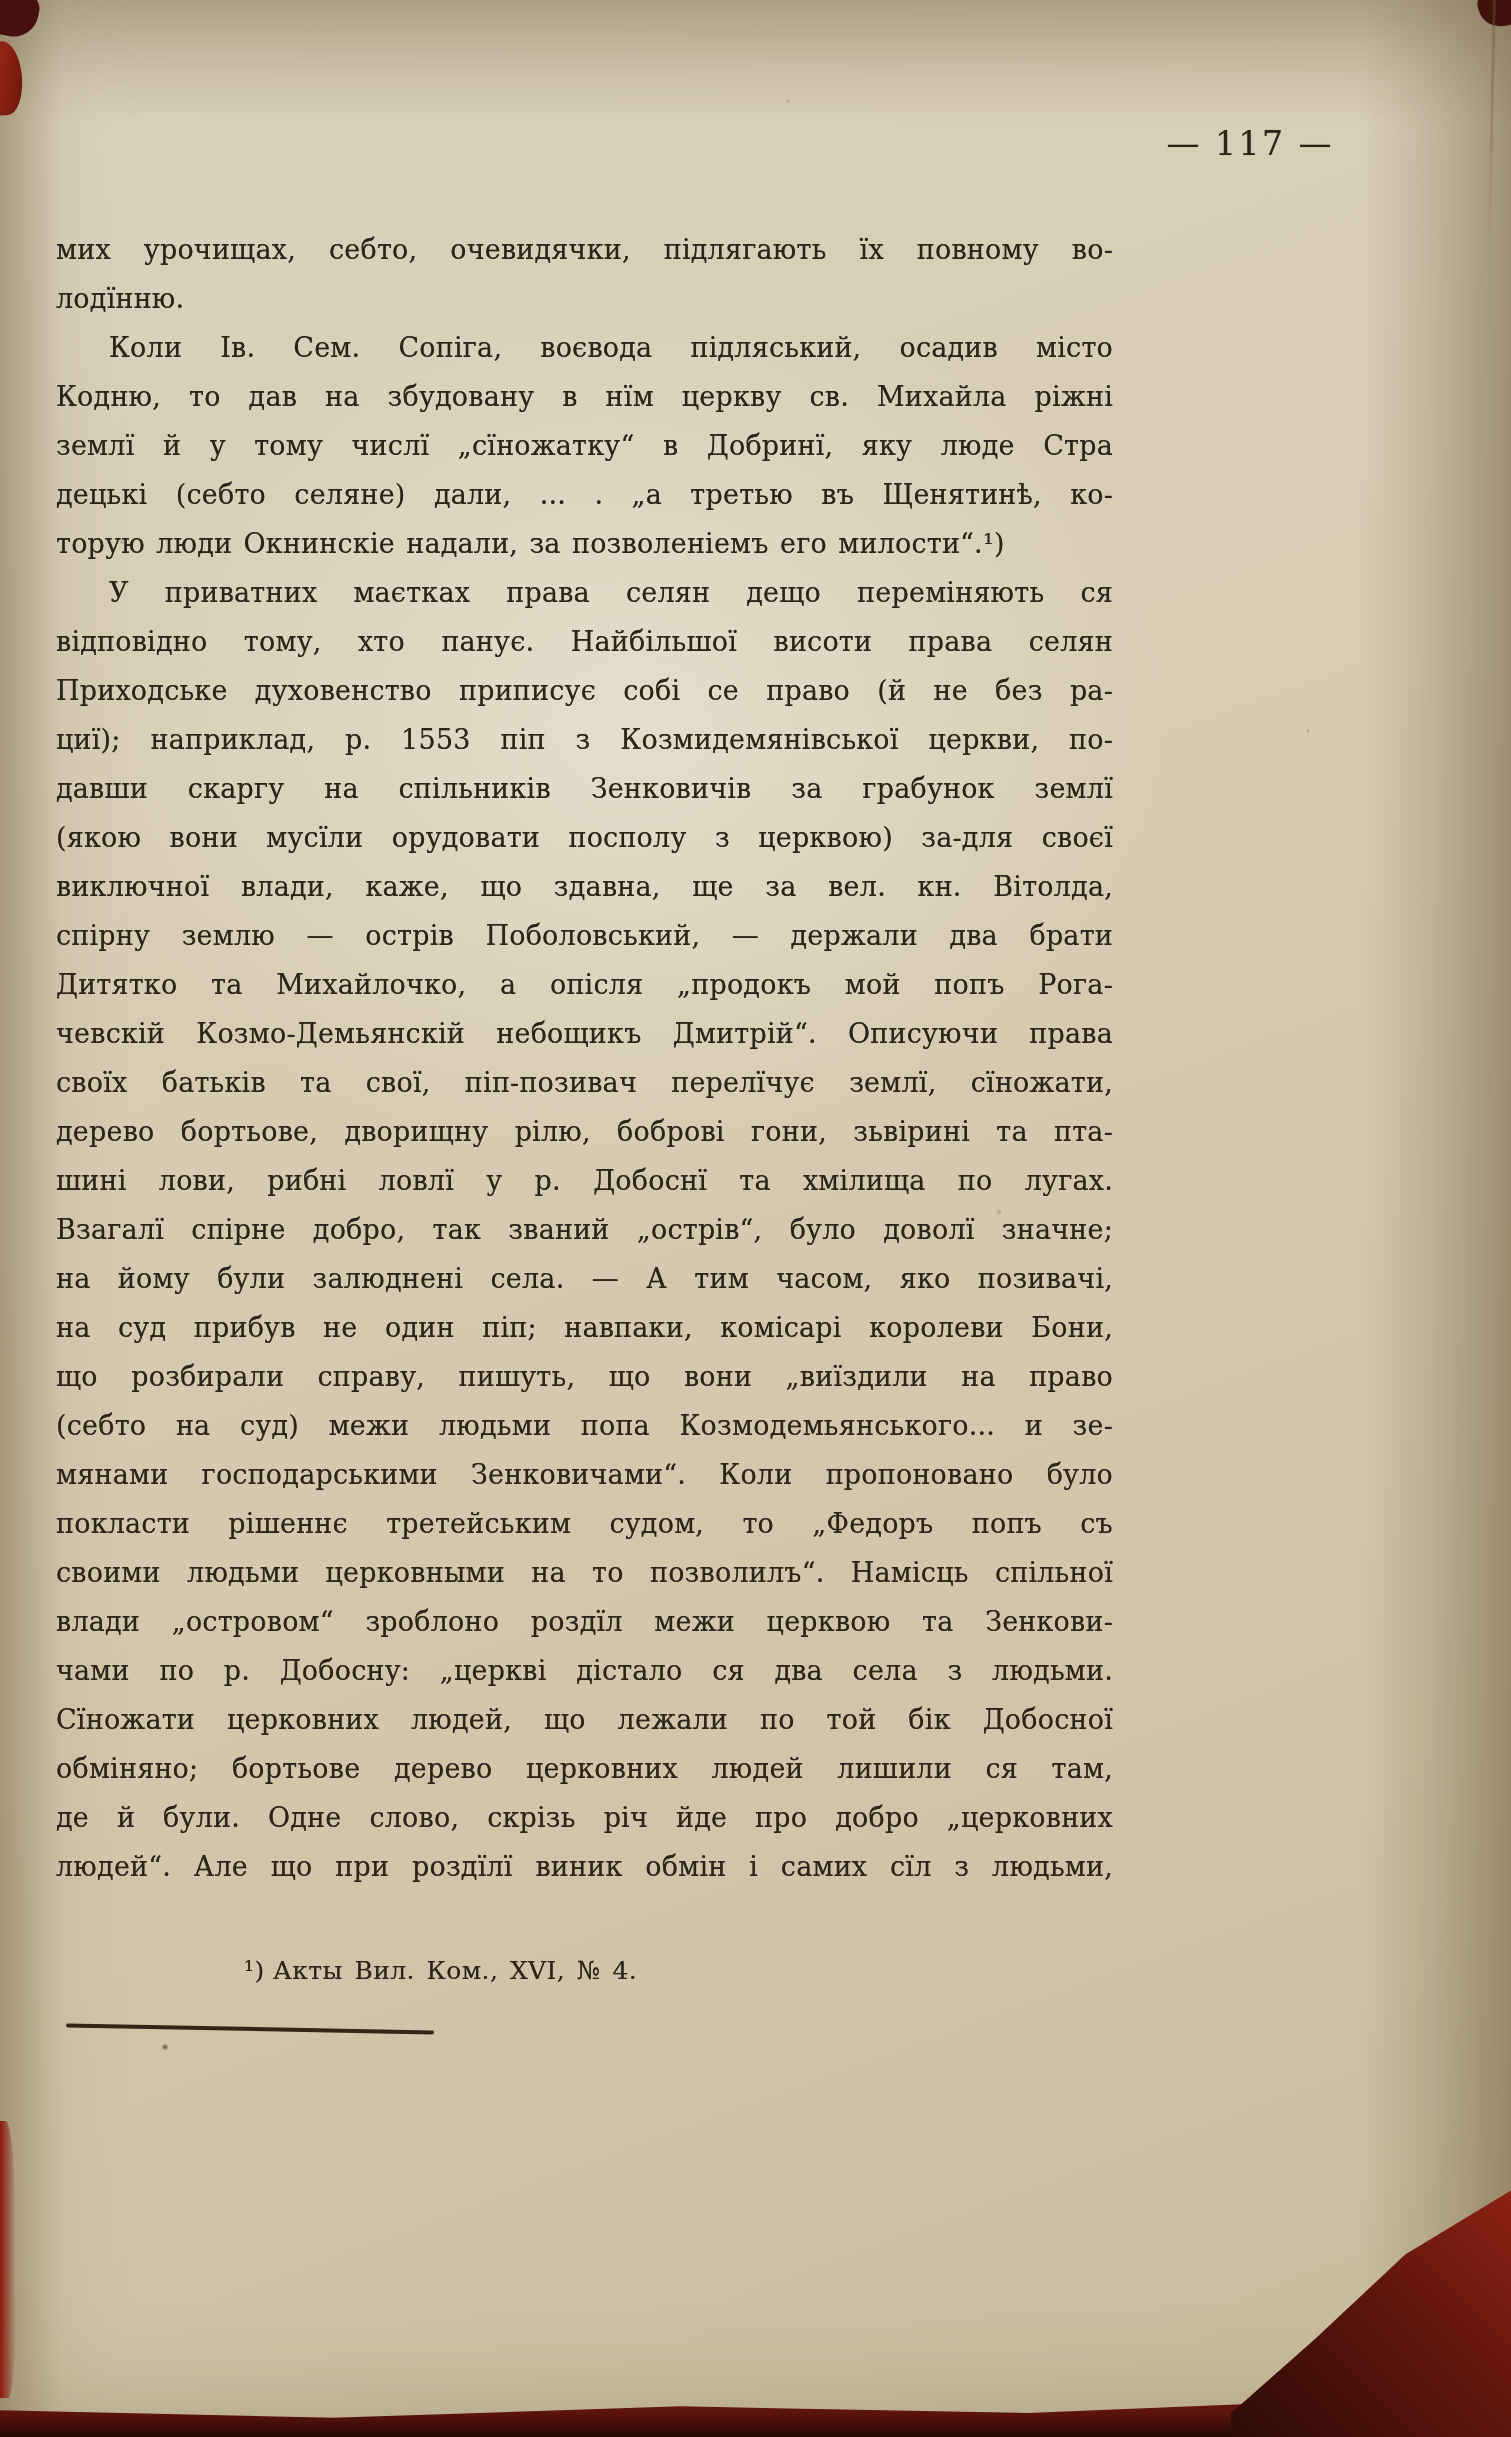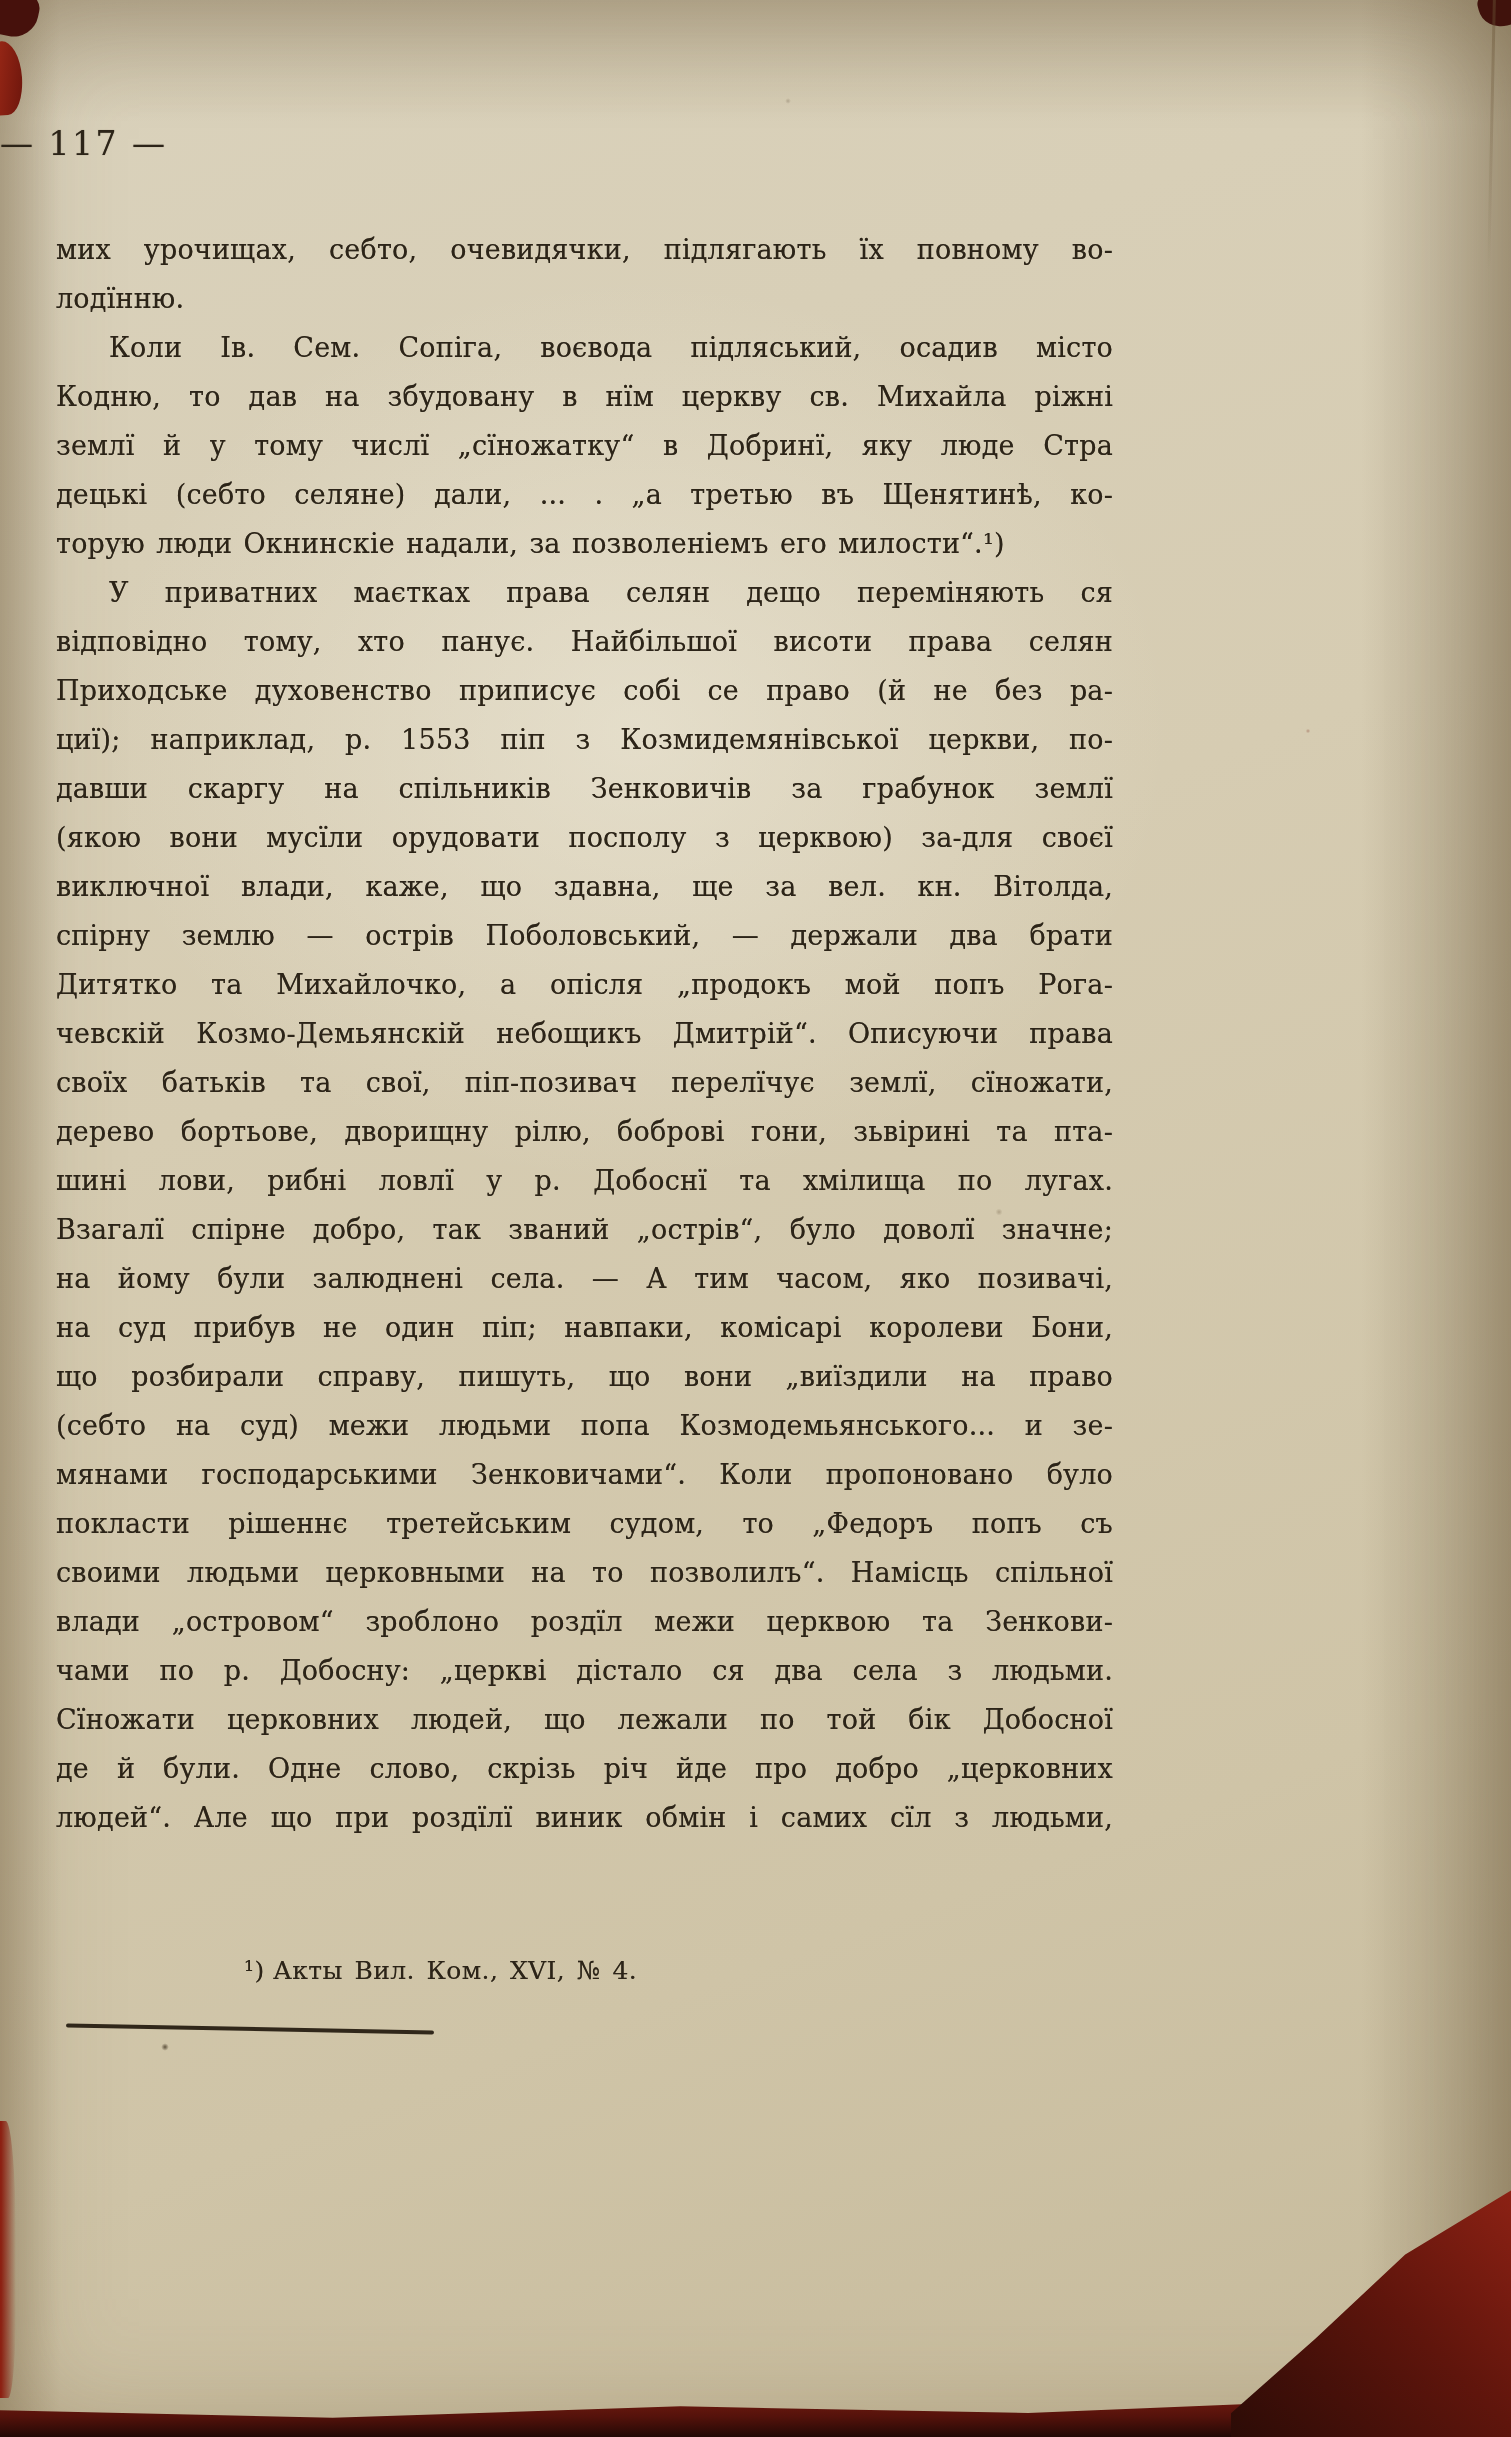--- a/index.html
+++ b/index.html
@@ -29,21 +29,21 @@
       radial-gradient(3.3px 3.3px at 1308px 731px, rgba(120,40,25,.35), rgba(120,40,25,0) 70%),
       radial-gradient(743px 627px at 42% 30%, rgba(242,238,224,.50), rgba(242,238,224,0) 72%),
       linear-gradient(to right, rgba(116,96,62,.30) 0, rgba(116,96,62,0) 4%),
       linear-gradient(to left, rgba(104,86,56,.38) 0, rgba(104,86,56,0) 10%),
       linear-gradient(to bottom, rgba(116,96,62,.26) 0, rgba(116,96,62,0) 5%),
       linear-gradient(160deg,#dad2bc 0%,#d6ccb2 40%,#cfc4a7 75%,#c6ba9b 100%);
     box-shadow:inset 0 0 116px rgba(96,76,44,.38);
   }
   .page-number{
     position:absolute;left:0;top:124px;width:1334px;
-    text-align:left;
+    text-align:right;
     font-size:33px;letter-spacing:2.5px;
     color:var(--ink);
     text-shadow:0 0 0.8px rgba(44,36,24,.55);
   }
   .text-block{
     position:absolute;left:56px;top:225px;width:1057px;
     color:var(--ink);
     font-size:27px;
     line-height:49px;
     letter-spacing:0.2px;
@@ -123,20 +123,21 @@
         <div class="line">на йому були залюднені села. — А тим часом, яко позивачі,</div>
         <div class="line">на суд прибув не один піп; навпаки, комісарі королеви Бони,</div>
         <div class="line">що розбирали справу, пишуть, що вони „виїздили на право</div>
         <div class="line">(себто на суд) межи людьми попа Козмодемьянського... и зе-</div>
         <div class="line">мянами господарськими Зенковичами“. Коли пропоновано було</div>
         <div class="line">покласти рішеннє третейським судом, то „Федоръ попъ съ</div>
         <div class="line">своими людьми церковными на то позволилъ“. Намісць спільної</div>
         <div class="line">влади „островом“ зроблоно роздїл межи церквою та Зенкови-</div>
         <div class="line">чами по р. Добосну: „церкві дістало ся два села з людьми.</div>
         <div class="line">Сїножати церковних людей, що лежали по той бік Добосної</div>
+        <div class="line">обміняно; бортьове дерево церковних людей лишили ся там,</div>
         <div class="line">де й були. Одне слово, скрізь річ йде про добро „церковних</div>
         <div class="line">людей“. Але що при роздїлї виник обмін і самих сїл з людьми,</div>
       </div>
     <div class="footnote-rule"></div>
     <div class="footnote">
       <span class="marker">¹)</span><span>Акты Вил. Ком., XVI, № 4.</span>
     </div>
   </div>
   <div class="stain stain-tl-dark"></div>
   <div class="stain stain-tl-red"></div>

